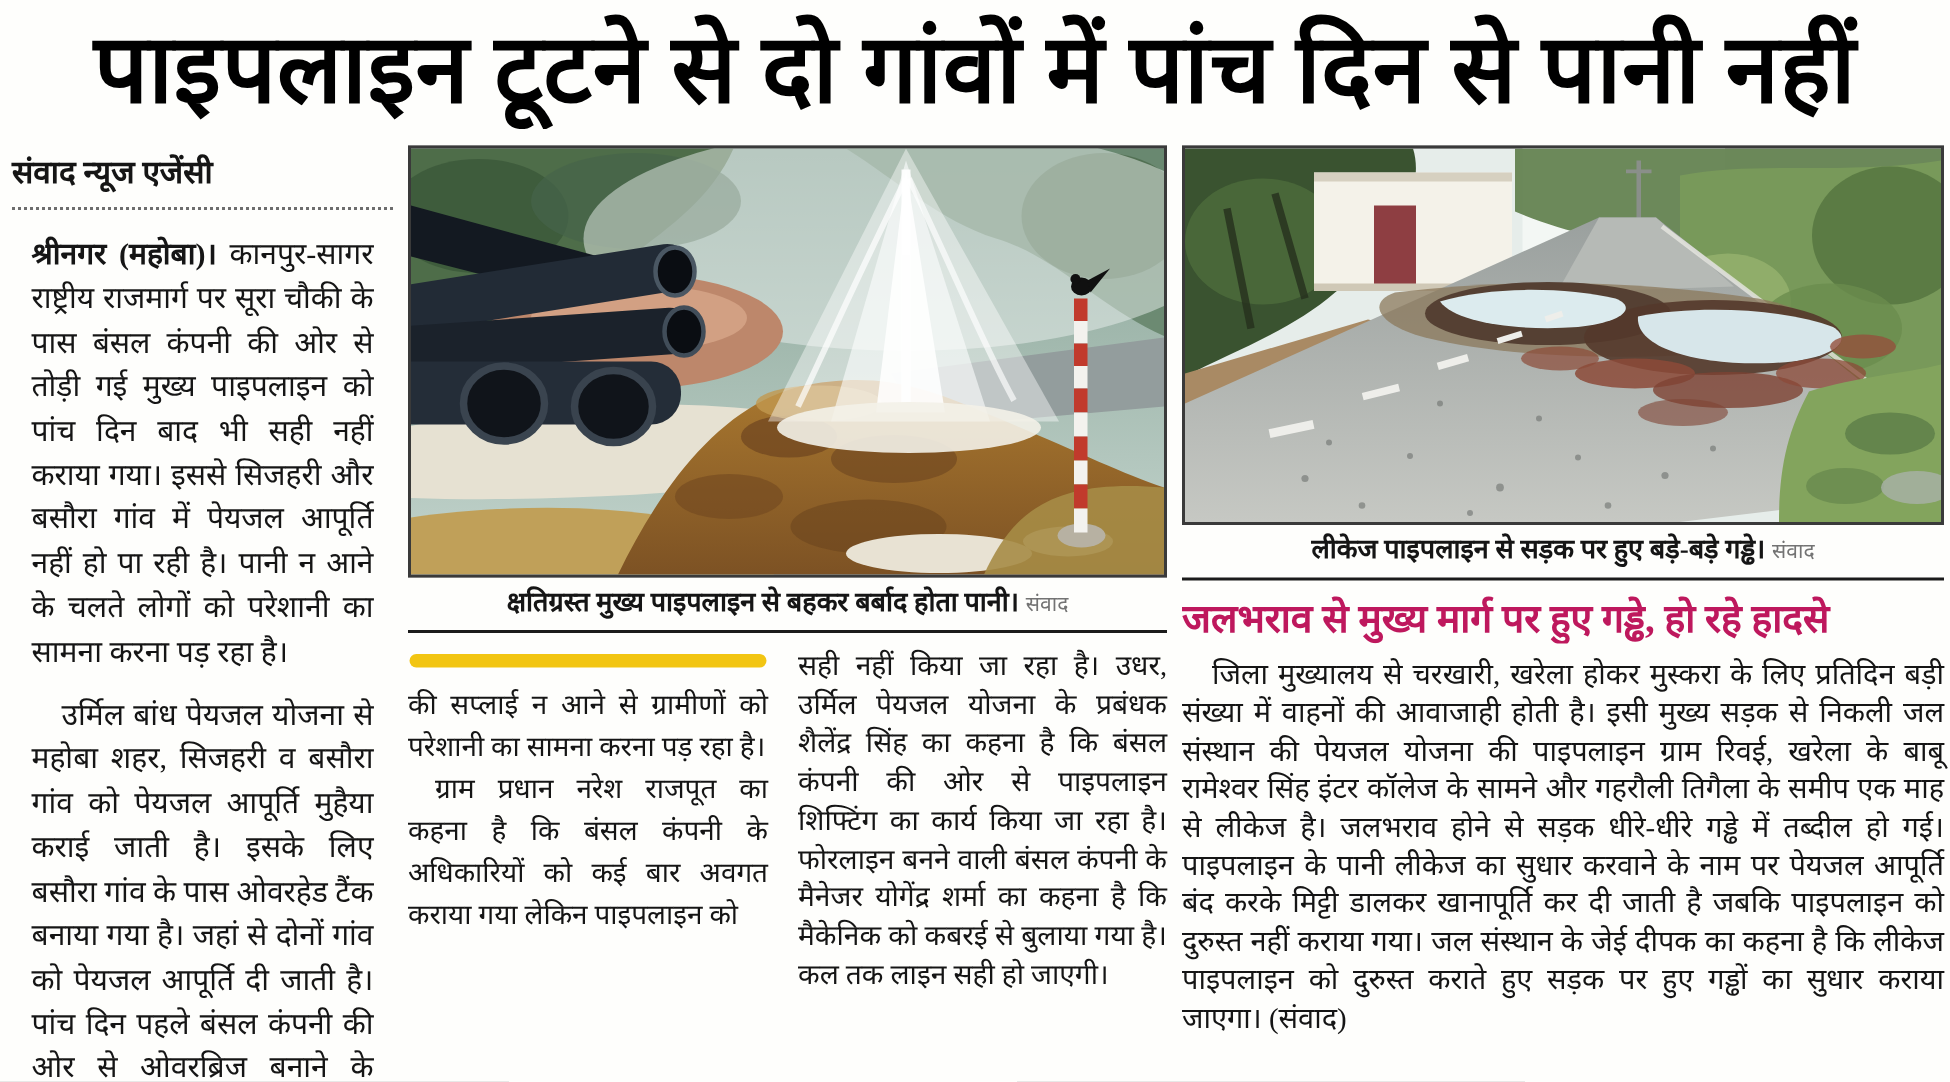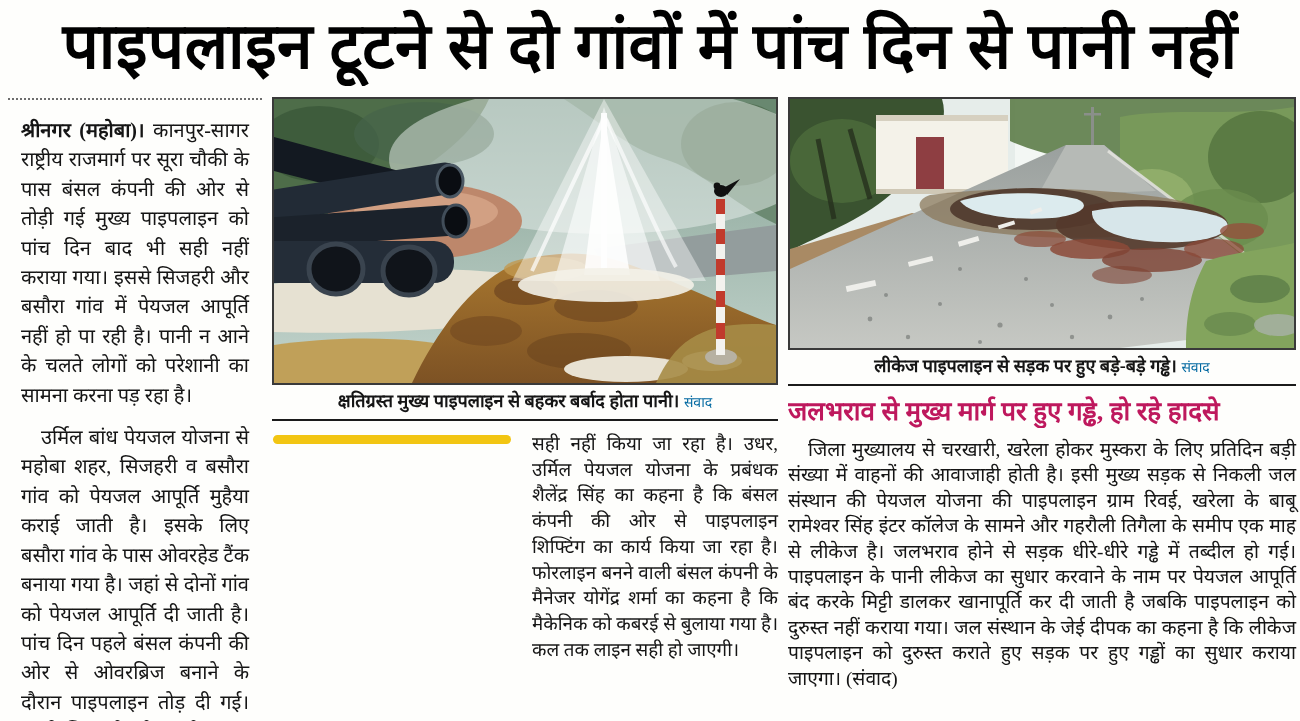--- a/index.html
+++ b/index.html
@@ -21,21 +21,21 @@
   .byline{font-size:21px;font-weight:700;margin:2px 0 10px 0;}
   .dotline{height:0;border-bottom:2px dotted #6d6d6d;margin:0 0 16px 0;}
   .body-l{font-size:20px;line-height:29.4px;text-align:justify;}
   .body-l p{margin:13px;}
   .body-l p.ind{text-indent:20px;}
   b.lead{font-weight:700;}
   
   .mid{position:absolute;left:272px;top:97px;width:506px;}
   .photo-frame{border:2px solid #3a3a3a;background:#888;line-height:0;}
   .caption{ text-align:center;font-size:18px;font-weight:700;margin-top:5px;line-height:22px;}
-  .caption .credit{font-size:14px;font-weight:400;color:#0369a1;}
+  .caption .credit{font-size:14px;font-weight:400;color:#737373;}
   .hrule{border-top:2px solid #1b1b1b;margin-top:5px;}
   .mid-cols{position:relative;margin-top:6px;height:295px;}
   .mcol1{position:absolute;left:0;top:0;width:240px;}
   .mcol2{position:absolute;left:260px;top:4px;width:246px;}
   .subhead-m{font-size:23.5px;font-weight:700;text-align:center;line-height:31px;margin:0;color:#0d0d0d;}
   .yellowbar{height:9px;border-radius:5px;margin:8px 1px 12px 1px;}
   .body-m{font-size:18.6px;line-height:28px;text-align:justify;}
   .body-m p{margin:0;}
   .body-m p.ind{text-indent:18px;}
   .body-m2{font-size:18.8px;line-height:25.7px;text-align:justify;}
@@ -48,20 +48,21 @@
   .body-r p.ind{text-indent:20px;margin-top:3px;}
 </style>
 </head>
 <body>
 
 <div class="page">
 
   <div class="headline">पाइपलाइन टूटने से दो गांवों में पांच दिन से पानी नहीं</div>
 
   <div class="col-left">
+    <div class="byline">संवाद न्यूज एजेंसी</div>
     <div class="dotline"></div>
     <div class="body-l">
       <p><b class="lead">श्रीनगर (महोबा)। </b><span>कानपुर-सागर राष्ट्रीय राजमार्ग पर सूरा चौकी के पास बंसल कंपनी की ओर से तोड़ी गई मुख्य पाइपलाइन को पांच दिन बाद भी सही नहीं कराया गया। इससे सिजहरी और बसौरा गांव में पेयजल आपूर्ति नहीं हो पा रही है। पानी न आने के चलते लोगों को परेशानी का सामना करना पड़ रहा है।</span></p>
       <p class="ind">उर्मिल बांध पेयजल योजना से महोबा शहर, सिजहरी व बसौरा गांव को पेयजल आपूर्ति मुहैया कराई जाती है। इसके लिए बसौरा गांव के पास ओवरहेड टैंक बनाया गया है। जहां से दोनों गांव को पेयजल आपूर्ति दी जाती है। पांच दिन पहले बंसल कंपनी की ओर से ओवरब्रिज बनाने के दौरान पाइपलाइन तोड़ दी गई। इससे सिजहरी और बसौरा गांव में पेयजल आपूर्ति बंद हो गई। पानी</p>
     </div>
   </div>
 
   <div class="mid">
     <div class="photo-frame">
       
@@ -141,20 +142,22 @@
     </div>
     <div class="caption">
       <span>क्षतिग्रस्त मुख्य पाइपलाइन से बहकर बर्बाद होता पानी।</span>
       <span class="credit">संवाद</span>
     </div>
     <div class="hrule" style="border-top-color: rgb(27, 27, 27);"></div>
     <div class="mid-cols">
       <div class="mcol1">
         <div class="yellowbar" style="background: rgb(242, 197, 18);"></div>
         <div class="body-m">
+          <p>की सप्लाई न आने से ग्रामीणों को परेशानी का सामना करना पड़ रहा है।</p>
+          <p class="ind">ग्राम प्रधान नरेश राजपूत का कहना है कि बंसल कंपनी के अधिकारियों को कई बार अवगत कराया गया लेकिन पाइपलाइन को</p>
         </div>
       </div>
       <div class="mcol2 body-m2">
         <p>सही नहीं किया जा रहा है। उधर, उर्मिल पेयजल योजना के प्रबंधक शैलेंद्र सिंह का कहना है कि बंसल कंपनी की ओर से पाइपलाइन शिफ्टिंग का कार्य किया जा रहा है। फोरलाइन बनने वाली बंसल कंपनी के मैनेजर योगेंद्र शर्मा का कहना है कि मैकेनिक को कबरई से बुलाया गया है। कल तक लाइन सही हो जाएगी।</p>
       </div>
     </div>
   </div>
 
   <div class="rightsec">
     <div class="photo-frame">

